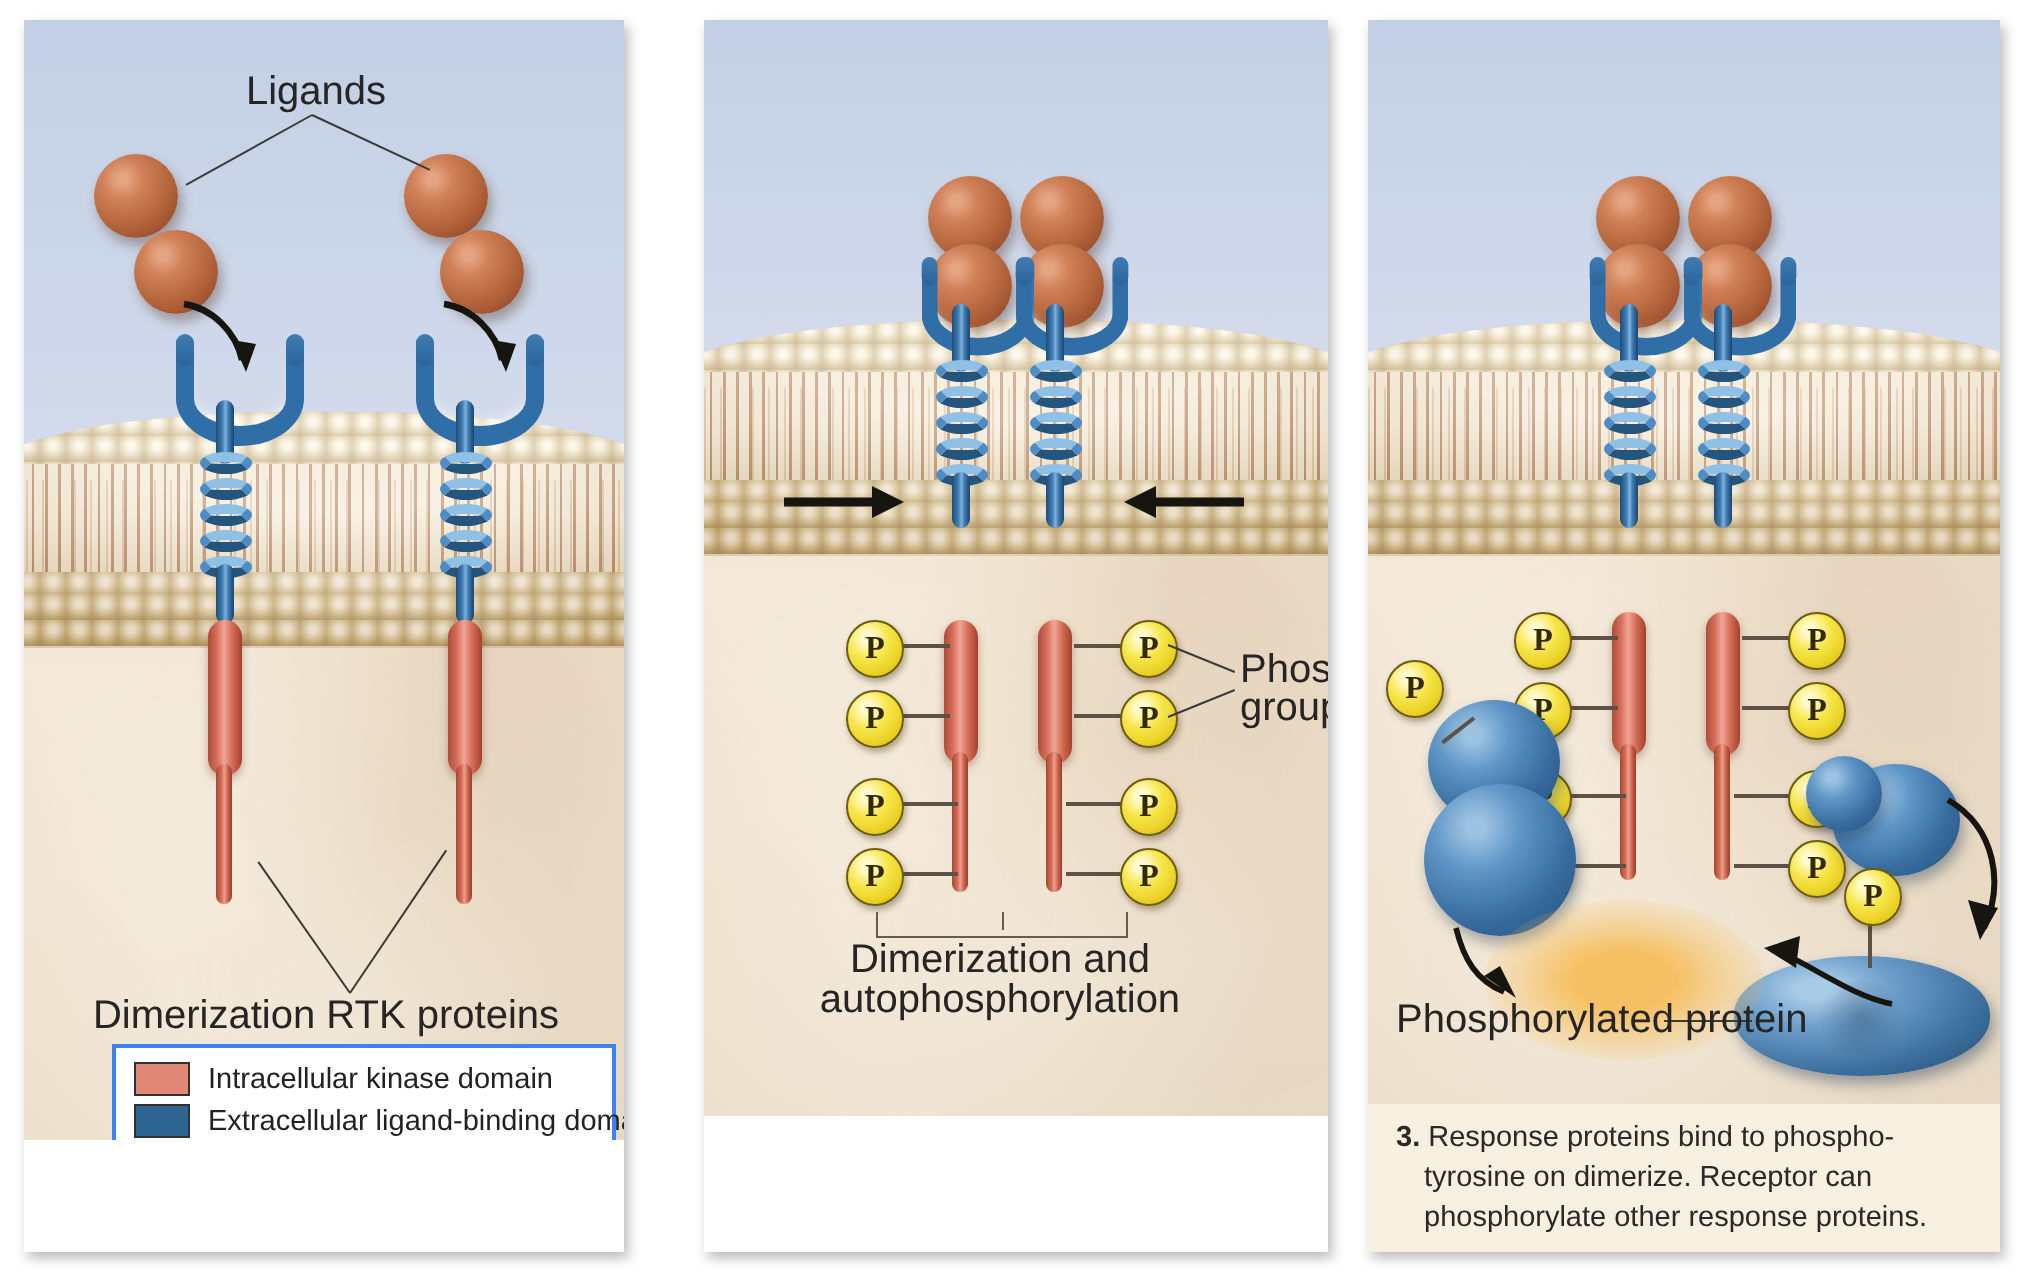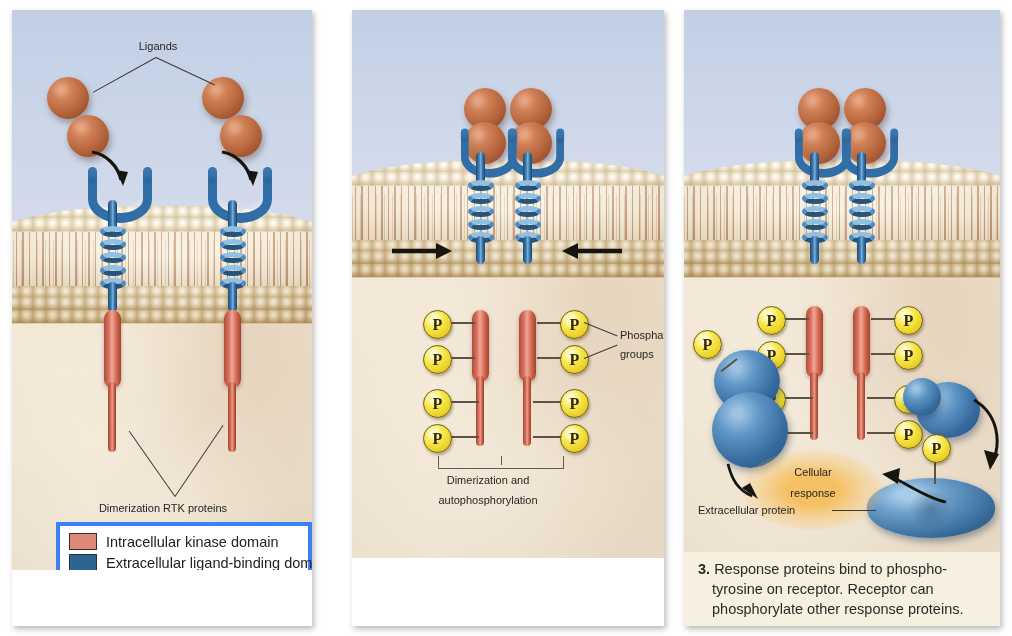--- a/index.html
+++ b/index.html
@@ -101,31 +101,31 @@
      background:radial-gradient(ellipse at 32% 28%,#a8cbe7 0 8%,#6fa0cc 30%,#3d719f 66%,#23496f 100%);
      box-shadow:2px 4px 7px rgba(25,50,80,.4);}
   .peanut:before{content:"";position:absolute;left:40px;top:12px;width:46px;height:38px;border-radius:50%;
      background:radial-gradient(circle at 50% 50%,rgba(20,45,72,.30),rgba(20,45,72,0) 70%);}
 
   
   .glow{position:absolute;border-radius:50%;
      background:radial-gradient(ellipse at 50% 50%,rgba(247,178,55,.72) 0 26%,rgba(246,190,88,.42) 52%,rgba(246,200,120,0) 78%);}
 
   
-  .txt{position:absolute;color:#262524;font-size:11px;line-height:17px;white-space:nowrap;}
+  .txt{position:absolute;color:#262524;font-size:20px;line-height:17px;white-space:nowrap;}
   .txt.c{text-align:center;}
   .lead{position:absolute;background:#3b3a38;height:1px;transform-origin:0 50%;}
   .brkt{position:absolute;border:1px solid #6a5c4c;border-top:none;}
   .brkt i{position:absolute;left:50%;top:0;width:1px;height:9px;background:#6a5c4c;}
 
   .arrow{position:absolute;}
   .arrow svg{display:block;overflow:visible;}
 
   
-  .legend{position:absolute;background:#fff;border:4px solid #3b82f6;
+  .legend{position:absolute;background:#fff;border:2px solid #3b82f6;
      padding:5px 9px 6px 9px;}
   .legrow{display:flex;align-items:center;height:21px;}
   .swatch{width:26px;height:15px;border:1px solid #33302c;margin-right:9px;flex:none;}
   .legtxt{font-size:14.5px;color:#222;white-space:nowrap;}
 
   
   .caption{position:absolute;left:0;right:0;bottom:0;background:#f7efdf;
      display:flex;align-items:center;}
   .captxt{font-size:14.5px;line-height:20px;color:#2a2927;
      padding-left:28px;padding-right:12px;text-indent:-14px;}
@@ -304,21 +304,21 @@
       <div class="pstick" style="left:181px;top:426px;width:30px"></div>
       <div class="pho" style="left:208px;top:414px">P</div>
 
       <div class="lead" style="left:232px;top:312px;width:36px;transform:rotate(22deg)"></div>
       <div class="lead" style="left:232px;top:348px;width:36px;transform:rotate(-22deg)"></div>
       <div class="txt" style="left:268px;top:316px;line-height:19px;white-space:normal;width:74px">Phosphate groups</div>
 
       <div class="brkt" style="left:86px;top:446px;width:124px;height:12px">
           <i></i>
         </div>
-      <div class="txt c" style="left:16px;top:460px;width:240px;line-height:20px;white-space:normal">
+      <div class="txt c" style="left:28px;top:460px;width:240px;line-height:20px;white-space:normal">
         <span>Dimerization and</span><br>
         <span>autophosphorylation</span>
       </div>
     </div>
 
   </div>
 
   <div class="panel" id="panel3">
     <div class="scene">
       <div class="sky" style="height:190px"></div>
@@ -405,43 +405,39 @@
             <path d="M2,2 C26,16 30,44 20,66" stroke="#17150f" stroke-width="3" fill="none"></path>
             <path d="M12,52 L18,72 L27,56 Z" fill="#17150f"></path>
           </svg>
       </div>
 
       <div class="peanut" style="left:183px;top:468px"></div>
       <div class="pstick" style="left:250px;top:452px;width:2px;height:22px;background:#5d5245"></div>
       <div class="pho" style="left:238px;top:424px">P</div>
 
       <div class="glow" style="left:58px;top:440px;width:140px;height:80px"></div>
-      <div class="txt c" style="left:68px;top:452px;width:122px;line-height:21px;white-space:normal">
-        <span>Cellular</span><br>
-        <span>response</span>
-      </div>
 
       <div class="arrow" style="left:40px;top:452px">
         <svg width="44" height="46">
             <path d="M4,2 C8,18 14,28 28,34" stroke="#17150f" stroke-width="2.8" fill="none"></path>
             <path d="M18,26 L34,37 L26,21 Z" fill="#17150f"></path>
           </svg>
       </div>
       <div class="arrow" style="left:186px;top:448px">
         <svg width="78" height="48">
             <path d="M76,44 C56,40 38,26 20,18" stroke="#17150f" stroke-width="2.8" fill="none"></path>
             <path d="M30,10 L12,16 L28,26 Z" fill="#17150f"></path>
           </svg>
       </div>
 
       <div class="lead" style="left:148px;top:500px;width:44px"></div>
-      <div class="txt" style="left:14px;top:492px">Extracellular protein</div>
+      <div class="txt" style="left:14px;top:492px">Phosphorylated protein</div>
     </div>
 
     <div class="caption" style="height:74px">
       <div class="captxt">
         <b>3.</b>
-        <span>Response proteins bind to phospho-tyrosine on receptor. Receptor can phosphorylate other response proteins.</span>
+        <span>Response proteins bind to phospho-tyrosine on dimerize. Receptor can phosphorylate other response proteins.</span>
       </div>
     </div>
   </div>
 
 </div>
 
 </body></html>

